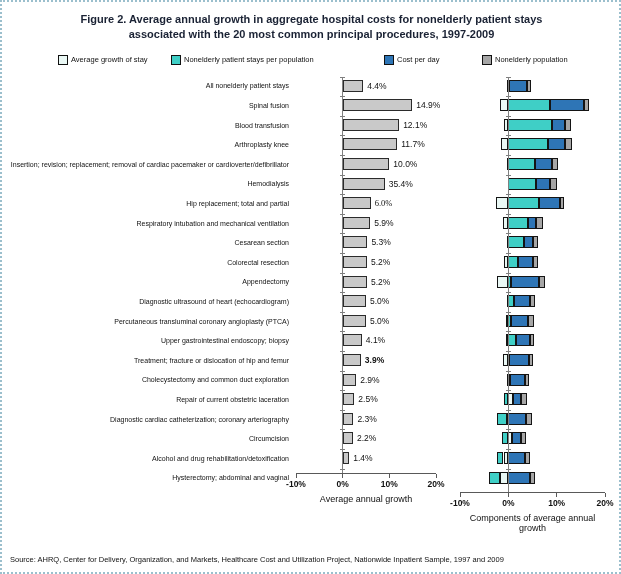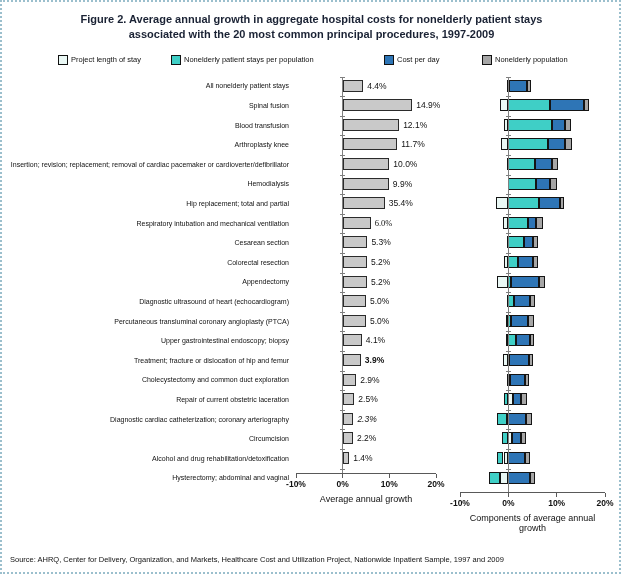--- a/index.html
+++ b/index.html
@@ -49,21 +49,21 @@
 
 <div class="figure">
   <div class="title">
     <div>Figure 2.  Average annual growth in aggregate hospital costs for nonelderly patient stays</div>
     <div>associated with the 20 most common principal procedures, 1997-2009</div>
   </div>
 
   <div class="legend" id="legend">
       <div class="legend-item">
         <span class="sw" style="background: rgb(234, 248, 245);"></span>
-        <span>Project length of stay</span>
+        <span>Average growth of stay</span>
       </div>
       <div class="legend-item">
         <span class="sw" style="background: rgb(63, 207, 198);"></span>
         <span>Nonelderly patient stays per population</span>
       </div>
       <div class="legend-item">
         <span class="sw" style="background: rgb(46, 117, 182);"></span>
         <span>Cost per day</span>
       </div>
       <div class="legend-item">
@@ -113,32 +113,32 @@
           </div>
           <div class="row">
             <div class="bar" style="left: 33.3333%; width: 39%; background: rgb(201, 201, 201);"></div>
             <span class="val" style="left: calc(72.3333% + 4px); text-align: right;">11.7%</span>
           </div>
           <div class="row">
             <div class="bar" style="left: 33.3333%; width: 33.3333%; background: rgb(201, 201, 201);"></div>
             <span class="val" style="left: calc(66.6667% + 4px);">10.0%</span>
           </div>
           <div class="row">
-            <div class="bar" style="left: 33.3333%; width: 33%; background: rgb(201, 201, 201);"></div>
-            <span class="val" style="left: calc(66.3333% + 4px);">9.9%</span>
-          </div>
-          <div class="row">
             <div class="bar" style="left: 33.3333%; width: 30%; background: rgb(201, 201, 201);"></div>
             <span class="val" style="left: calc(63.3333% + 4px);">35.4%</span>
           </div>
           <div class="row">
             <div class="bar" style="left: 33.3333%; width: 20%; background: rgb(201, 201, 201);"></div>
             <span class="val" style="left: calc(53.3333% + 4px); font-family: Liberation Serif, serif;">6.0%</span>
           </div>
           <div class="row">
+            <div class="bar" style="left: 33.3333%; width: 19.6667%; background: rgb(201, 201, 201);"></div>
+            <span class="val" style="left: calc(53% + 4px);">5.9%</span>
+          </div>
+          <div class="row">
             <div class="bar" style="left: 33.3333%; width: 17.6667%; background: rgb(201, 201, 201);"></div>
             <span class="val" style="left: calc(51% + 4px);">5.3%</span>
           </div>
           <div class="row">
             <div class="bar" style="left: 33.3333%; width: 17.3333%; background: rgb(201, 201, 201);"></div>
             <span class="val" style="left: calc(50.6667% + 4px);">5.2%</span>
           </div>
           <div class="row">
             <div class="bar" style="left: 33.3333%; width: 17.3333%; background: rgb(201, 201, 201);"></div>
             <span class="val" style="left: calc(50.6667% + 4px);">5.2%</span>
@@ -162,21 +162,21 @@
           <div class="row">
             <div class="bar" style="left: 33.3333%; width: 9.66667%; background: rgb(201, 201, 201);"></div>
             <span class="val" style="left: calc(43% + 4px);">2.9%</span>
           </div>
           <div class="row">
             <div class="bar" style="left: 33.3333%; width: 8.33333%; background: rgb(201, 201, 201);"></div>
             <span class="val" style="left: calc(41.6667% + 4px);">2.5%</span>
           </div>
           <div class="row">
             <div class="bar" style="left: 33.3333%; width: 7.66667%; background: rgb(201, 201, 201);"></div>
-            <span class="val" style="left: calc(41% + 4px); font-style: italic;">2.3%</span>
+            <span class="val" style="left: calc(41% + 4px);">2.3%</span>
           </div>
           <div class="row">
             <div class="bar" style="left: 33.3333%; width: 7.33333%; background: rgb(201, 201, 201);"></div>
             <span class="val" style="left: calc(40.6667% + 4px);">2.2%</span>
           </div>
           <div class="row">
             <div class="bar" style="left: 33.3333%; width: 4.66667%; background: rgb(201, 201, 201);"></div>
             <span class="val" style="left: calc(38% + 4px);">1.4%</span>
           </div>
           <div class="zero-line" style="left: calc(33.3333% - 0.5px);"></div>

